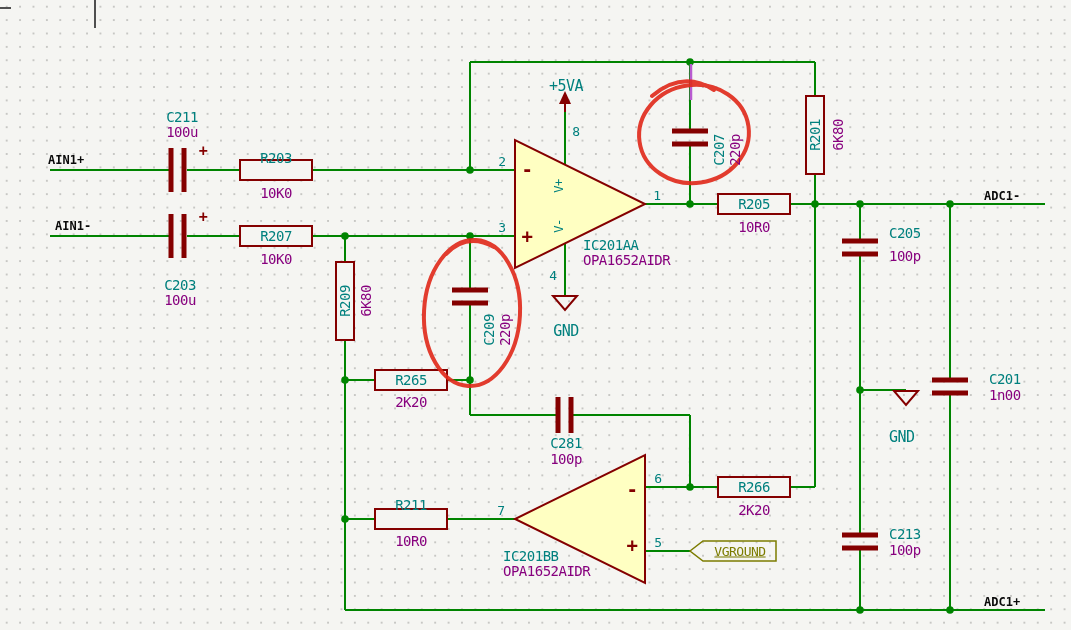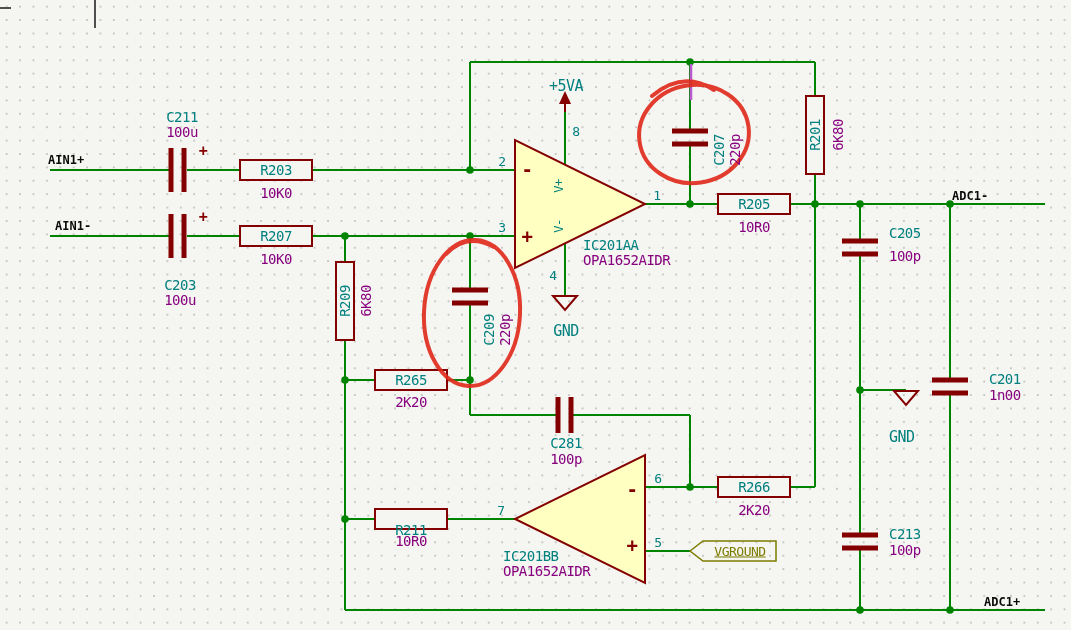--- a/index.html
+++ b/index.html
@@ -160,31 +160,31 @@
     <g stroke="#e02b1d" stroke-width="4" fill="none" stroke-linecap="round" opacity="0.92">
       <ellipse cx="694" cy="134" rx="55" ry="49" transform="rotate(-8 694 134)"></ellipse>
       <path d="M 714 90 Q 683 70 652 96"></path>
       <ellipse cx="472" cy="313" rx="48" ry="73" transform="rotate(3 472 313)"></ellipse>
       <path d="M 494 247 Q 467 232 446 254"></path>
     </g>
   </svg>
 
   <div class="t l net" style="left:48px;top:160px">AIN1+</div>
   <div class="t l net" style="left:55px;top:226px">AIN1-</div>
-  <div class="t l net" style="left:952px;top:196px">ADC1-</div>
+  <div class="t l net" style="left:984px;top:196px">ADC1-</div>
   <div class="t l net" style="left:984px;top:602px">ADC1+</div>
 
   <div class="t c teal" style="left:182px;top:117px">C211</div>
   <div class="t c pur" style="left:182px;top:132px">100u</div>
   <div class="t c pol" style="left:203px;top:151px">+</div>
   <div class="t c teal" style="left:180px;top:285px">C203</div>
   <div class="t c pur" style="left:180px;top:300px">100u</div>
   <div class="t c pol" style="left:203px;top:217px">+</div>
 
-  <div class="t c teal" style="left:276px;top:170px">R203</div>
+  <div class="t c teal" style="left:276px;top:158px">R203</div>
   <div class="t c pur" style="left:276px;top:193px">10K0</div>
   <div class="t c teal" style="left:276px;top:236px">R207</div>
   <div class="t c pur" style="left:276px;top:259px">10K0</div>
   <div class="t v teal" style="left:345px;top:301px">R209</div>
   <div class="t v pur" style="left:366px;top:301px">6K80</div>
 
   <div class="t v teal" style="left:815px;top:135px">R201</div>
   <div class="t v pur" style="left:838px;top:135px">6K80</div>
   <div class="t v teal" style="left:719px;top:150px">C207</div>
   <div class="t v pur" style="left:735px;top:150px">220p</div>
@@ -223,18 +223,18 @@
 
   <div class="t c pin" style="left:658px;top:478px">6</div>
   <div class="t c pin" style="left:658px;top:542px">5</div>
   <div class="t c pin" style="left:501px;top:510px">7</div>
   <div class="t c sign" style="left:632px;top:489px">-</div>
   <div class="t c sign" style="left:632px;top:545px">+</div>
   <div class="t l teal" style="left:503px;top:556px">IC201BB</div>
   <div class="t l pur" style="left:503px;top:571px">OPA1652AIDR</div>
   <div class="t c olv" style="left:740px;top:551px">VGROUND</div>
 
-  <div class="t c teal" style="left:411px;top:530px">R211</div>
+  <div class="t c teal" style="left:411px;top:505px">R211</div>
   <div class="t c pur" style="left:411px;top:541px">10R0</div>
   <div class="t c teal" style="left:754px;top:487px">R266</div>
   <div class="t c pur" style="left:754px;top:510px">2K20</div>
 
 </div>
 
 </body></html>

